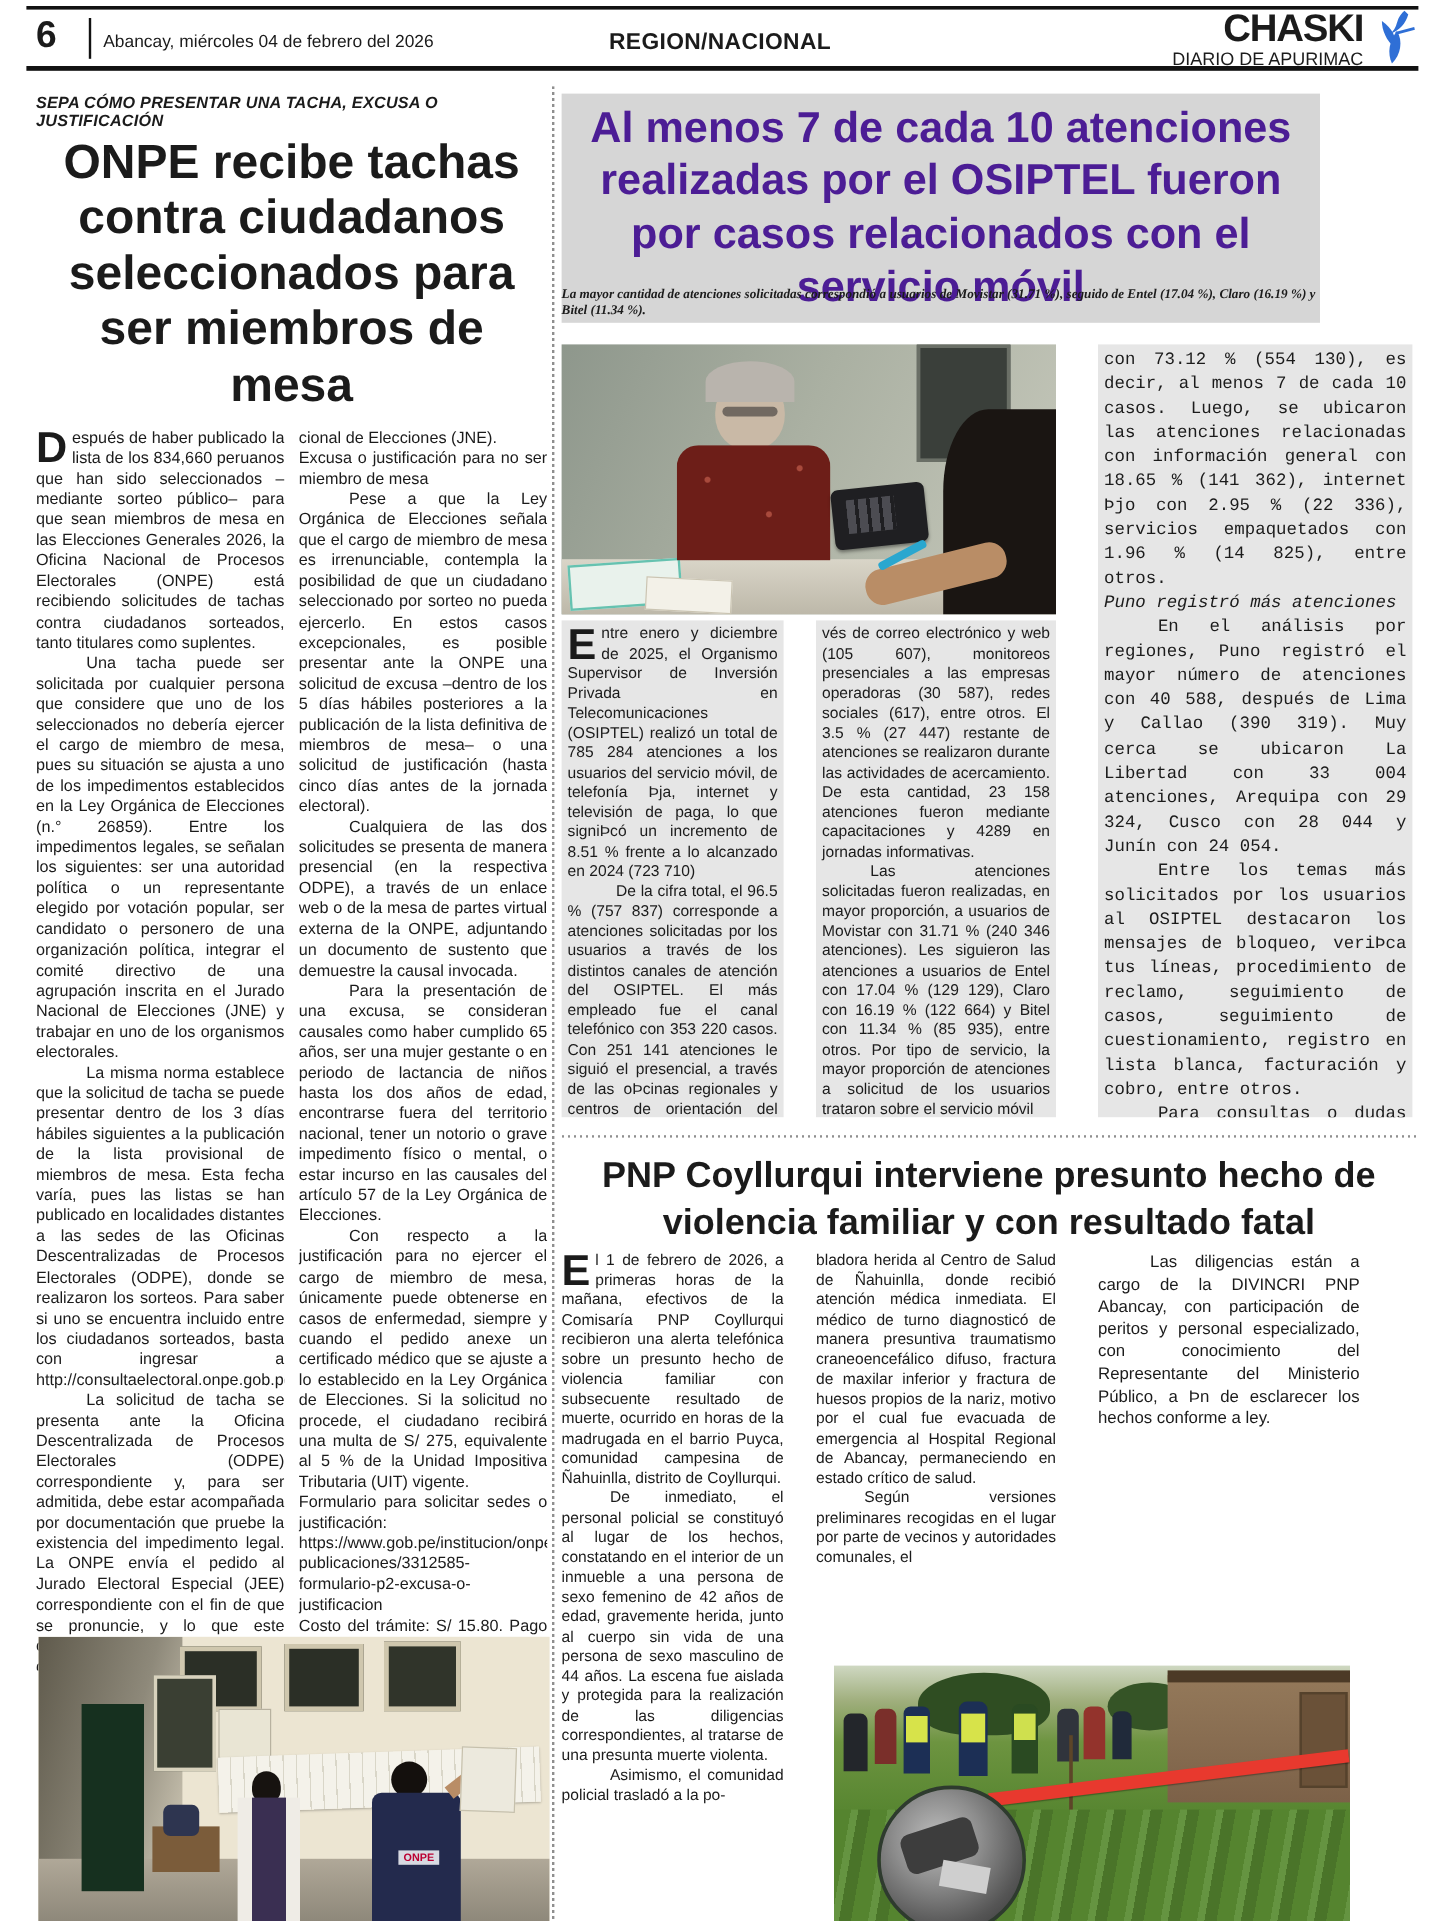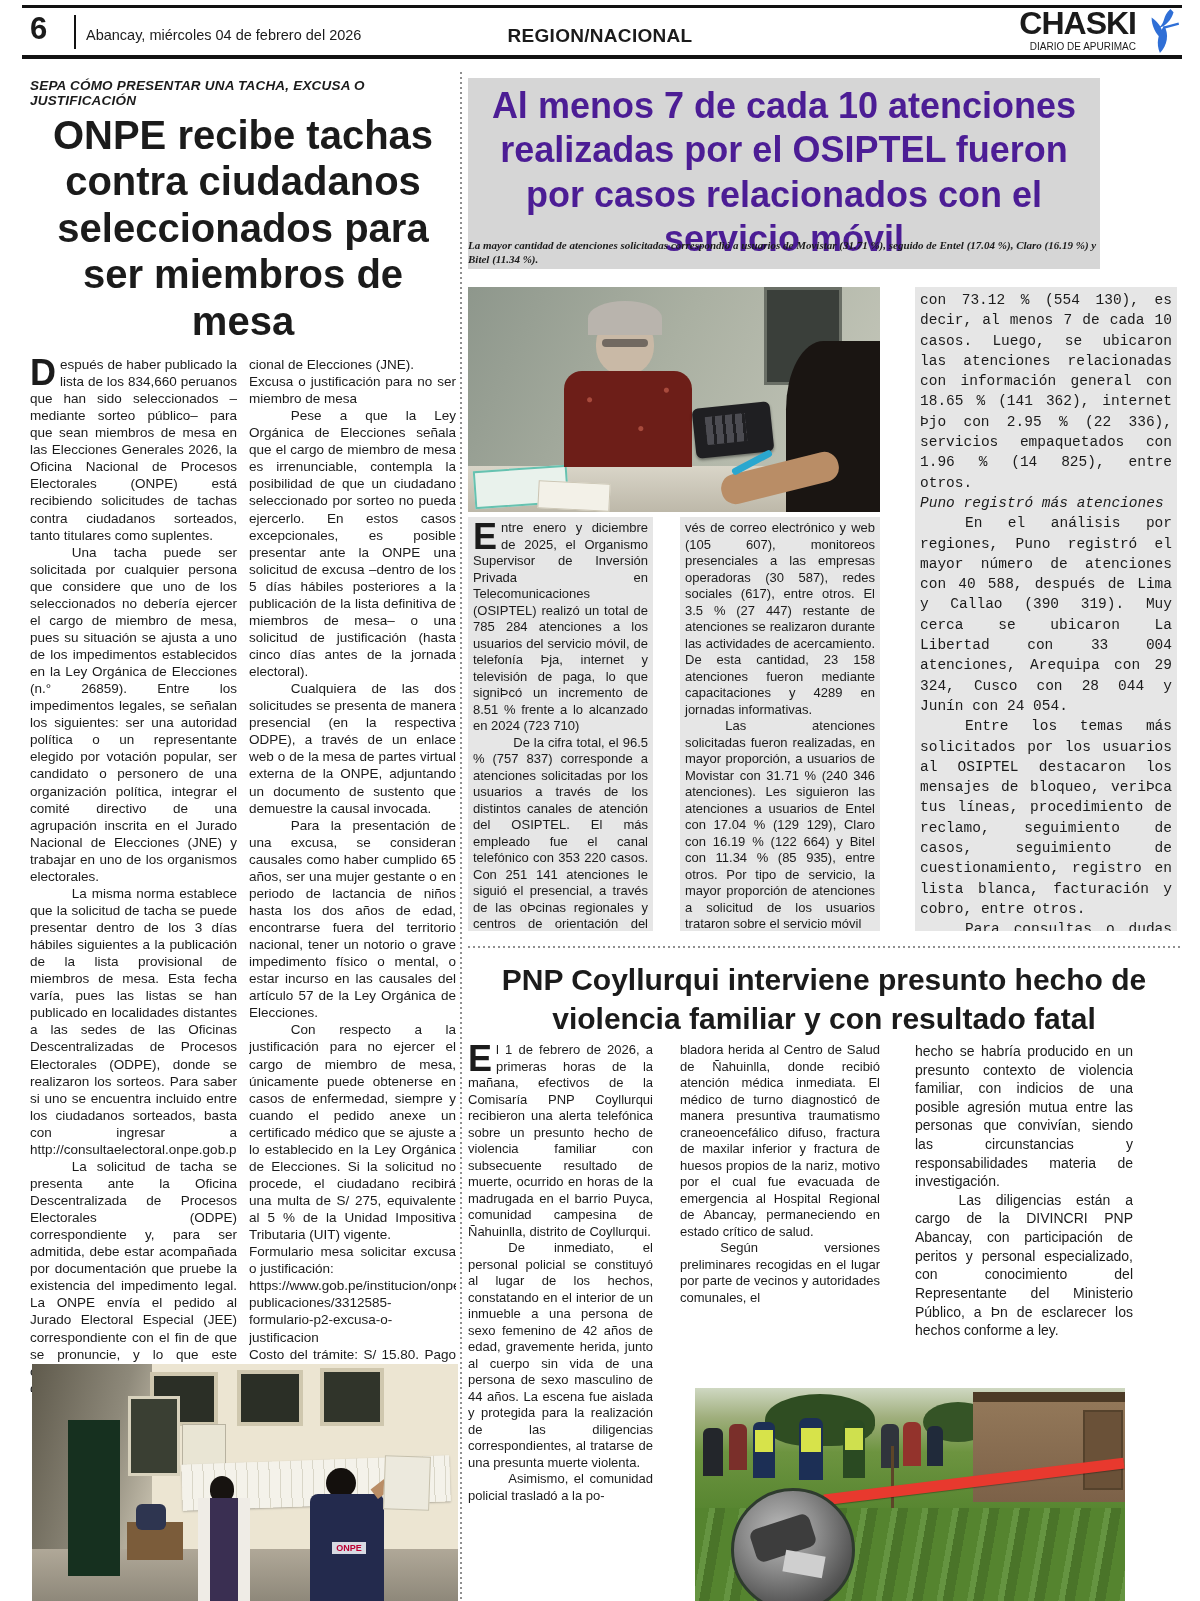--- a/index.html
+++ b/index.html
@@ -7,21 +7,21 @@
         font-family:"Liberation Sans","DejaVu Sans",sans-serif;color:#1b1b1b;}
   .abs{position:absolute;}
   
   .rule{position:absolute;left:22px;right:18px;background:#121212;}
   .hdr-num{position:absolute;left:30px;top:11px;font-size:31px;font-weight:bold;}
   .hdr-vline{position:absolute;left:74px;top:15px;width:2px;height:34px;background:#121212;}
   .hdr-date{position:absolute;left:86px;top:27px;font-size:14.5px;}
   .hdr-section{position:absolute;left:0;right:0;top:25px;text-align:center;font-size:19px;font-weight:bold;letter-spacing:.3px;}
   .hdr-brand{position:absolute;right:64px;top:7px;text-align:right;line-height:1;}
   .hdr-brand .b1{font-size:32px;font-weight:bold;letter-spacing:-1px;}
-  .hdr-brand .b2{font-size:10px;margin-top:3px;}
+  .hdr-brand .b2{font-size:15px;margin-top:3px;}
   .bird{position:absolute;right:16px;top:8px;width:46px;height:46px;}
   
   .vdot{position:absolute;left:460px;top:72px;height:1529px;width:2px;
         background-image:repeating-linear-gradient(to bottom,#8f8f8f 0 2px,transparent 2px 5px);}
   .hdot{position:absolute;left:468px;top:946px;width:712px;height:2px;
         background-image:repeating-linear-gradient(to right,#8f8f8f 0 2px,transparent 2px 5px);}
   
   .kicker{font-size:13.5px;font-weight:bold;font-style:italic;letter-spacing:.2px;}
   .head-onpe{font-size:40px;font-weight:bold;text-align:center;line-height:1.16;margin-top:4px;}
   .cols2{display:flex;gap:12px;margin-top:12px;height:1036px;}
@@ -87,21 +87,21 @@
           </div>
       </div>
       <div class="col">
         <div>
             <p class="para">cional de Elecciones (JNE).</p>
             <p class="para">Excusa o justificación para no ser miembro de mesa</p>
             <p class="para indent">Pese a que la Ley Orgánica de Elecciones señala que el cargo de miembro de mesa es irrenunciable, contempla la posibilidad de que un ciudadano seleccionado por sorteo no pueda ejercerlo. En estos casos excepcionales, es posible presentar ante la ONPE una solicitud de excusa –dentro de los 5 días hábiles posteriores a la publicación de la lista definitiva de miembros de mesa– o una solicitud de justificación (hasta cinco días antes de la jornada electoral).</p>
             <p class="para indent">Cualquiera de las dos solicitudes se presenta de manera presencial (en la respectiva ODPE), a través de un enlace web o de la mesa de partes virtual externa de la ONPE, adjuntando un documento de sustento que demuestre la causal invocada.</p>
             <p class="para indent">Para la presentación de una excusa, se consideran causales como haber cumplido 65 años, ser una mujer gestante o en periodo de lactancia de niños hasta los dos años de edad, encontrarse fuera del territorio nacional, tener un notorio o grave impedimento físico o mental, o estar incurso en las causales del artículo 57 de la Ley Orgánica de Elecciones.</p>
             <p class="para indent">Con respecto a la justificación para no ejercer el cargo de miembro de mesa, únicamente puede obtenerse en casos de enfermedad, siempre y cuando el pedido anexe un certificado médico que se ajuste a lo establecido en la Ley Orgánica de Elecciones. Si la solicitud no procede, el ciudadano recibirá una multa de S/ 275, equivalente al 5 % de la Unidad Impositiva Tributaria (UIT) vigente.</p>
-            <p class="para">Formulario mesa solicitar excusa o justificación:</p>
+            <p class="para">Formulario para solicitar sedes o justificación:</p>
             <p class="para">https://www.gob.pe/institucion/onpe/informes-publicaciones/3312585-formulario-p2-excusa-o-justificacion</p>
             <p class="para">Costo del trámite: S/ 15.80. Pago en Banco de la Nación o vía Págalo.pe (código 03836).</p>
           </div>
       </div>
     </div>
   </div>
 
   <div class="photo ph-onpe" style="left:32px;top:1364px;width:426px;height:237px;">
     <div class="ph" style="left:0;top:0;width:120px;height:237px;background:linear-gradient(105deg,#5f5a4c 0%,#8e897a 55%,#d9d2bf 100%);"></div>
     <div class="ph" style="left:0;bottom:0;width:426px;height:52px;background:linear-gradient(to bottom,#b0a898,#8e887a);"></div>
@@ -178,21 +178,20 @@
         </div>
     </div>
     <div class="whitecol" style="left:212px;top:86px;width:200px;height:345px;">
       <div>
           <p class="para">bladora herida al Centro de Salud de Ñahuinlla, donde recibió atención médica inmediata. El médico de turno diagnosticó de manera presuntiva traumatismo craneoencefálico difuso, fractura de maxilar inferior y fractura de huesos propios de la nariz, motivo por el cual fue evacuada de emergencia al Hospital Regional de Abancay, permaneciendo en estado crítico de salud.</p>
           <p class="para indent">Según versiones preliminares recogidas en el lugar por parte de vecinos y autoridades comunales, el</p>
         </div>
     </div>
     <div class="whitecol" style="left:447px;top:86px;width:218px;height:345px;font-size:14px;line-height:1.33;">
       <div>
-          <p class="para">hecho se habría producido en un presunto contexto de violencia familiar, con indicios de una posible agresión mutua entre las personas que convivían, siendo las circunstancias y responsabilidades materia de investigación.</p>
           <p class="para indent">Las diligencias están a cargo de la DIVINCRI PNP Abancay, con participación de peritos y personal especializado, con conocimiento del Representante del Ministerio Público, a Þn de esclarecer los hechos conforme a ley.</p>
         </div>
     </div>
 
     <div class="photo ph-pnp" style="left:227px;top:432px;width:430px;height:213px;">
       <div class="ph" style="left:70px;top:6px;width:110px;height:52px;background:#2f4d22;border-radius:50% 50% 40% 40%;"></div>
       <div class="ph" style="left:228px;top:14px;width:70px;height:40px;background:#355426;border-radius:50%;"></div>
       <div class="ph" style="left:278px;top:8px;width:152px;height:106px;background:linear-gradient(to bottom,#94795a,#7c6148);"></div>
       <div class="ph" style="left:388px;top:22px;width:36px;height:76px;background:#6a5138;border:2px solid #55422c;"></div>
       <div class="ph" style="left:278px;top:4px;width:152px;height:10px;background:#4c3a26;"></div>

